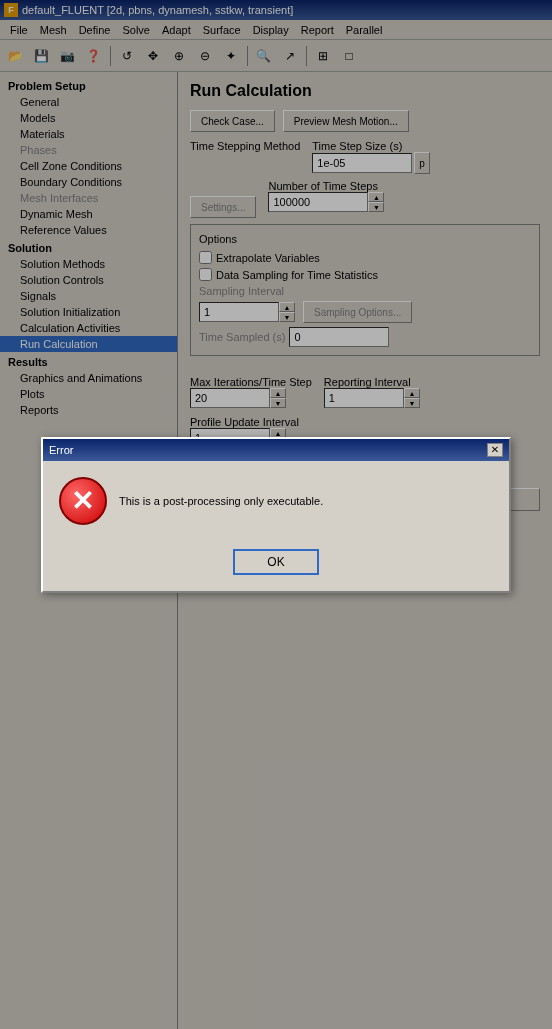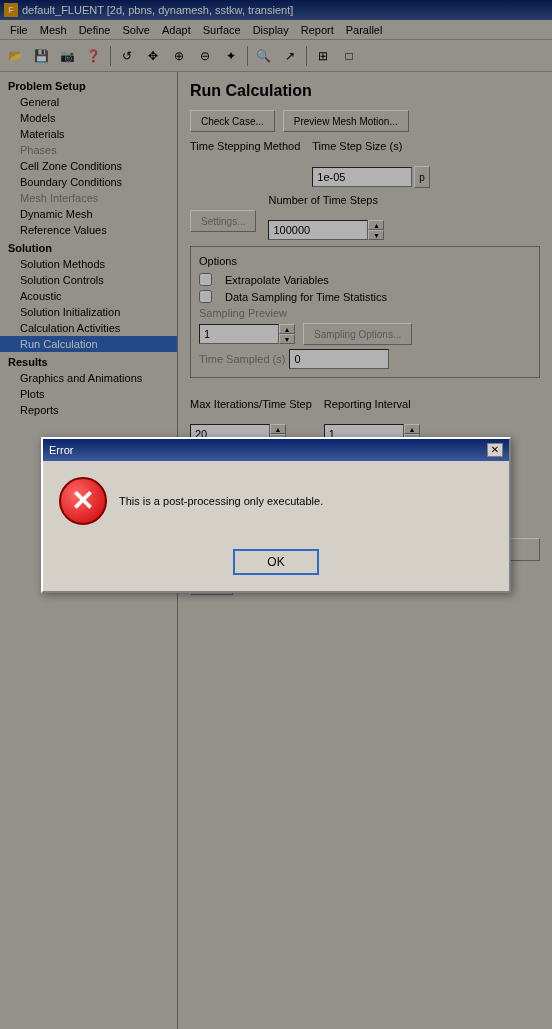--- a/index.html
+++ b/index.html
@@ -146,21 +146,21 @@
     .form-row {
       display: flex;
       gap: 12px;
       margin-bottom: 6px;
       align-items: flex-start;
     }
 
     .form-group {
       display: flex;
       flex-direction: column;
-      gap: 14px;
+      gap: 0;
     }
 
     .form-label {
       font-size: 11px;
       color: #000;
     }
 
     .input-field {
       background: white;
       border: 1px inset #808080;
@@ -234,21 +234,21 @@
     }
     .section-box-title {
       font-size: 11px;
       font-weight: normal;
       margin-bottom: 6px;
     }
 
     .checkbox-row {
       display: flex;
       align-items: center;
-      gap: 13px;
+      gap: 4px;
       margin-bottom: 4px;
     }
     .checkbox-row input[type="checkbox"] {
       width: 13px;
       height: 13px;
     }
 
     .sampling-row {
       display: flex;
       gap: 8px;
@@ -410,21 +410,21 @@
     <div class="sidebar-item disabled">Phases</div>
     <div class="sidebar-item">Cell Zone Conditions</div>
     <div class="sidebar-item">Boundary Conditions</div>
     <div class="sidebar-item disabled">Mesh Interfaces</div>
     <div class="sidebar-item">Dynamic Mesh</div>
     <div class="sidebar-item">Reference Values</div>
 
     <div class="sidebar-section-label">Solution</div>
     <div class="sidebar-item">Solution Methods</div>
     <div class="sidebar-item">Solution Controls</div>
-    <div class="sidebar-item">Acoustic</div>
+    <div class="sidebar-item">Signals</div>
     <div class="sidebar-item">Solution Initialization</div>
     <div class="sidebar-item">Calculation Activities</div>
     <div class="sidebar-item active">Run Calculation</div>
 
     <div class="sidebar-section-label">Results</div>
     <div class="sidebar-item">Graphics and Animations</div>
     <div class="sidebar-item">Plots</div>
     <div class="sidebar-item">Reports</div>
   </div>
 
@@ -469,21 +469,21 @@
       <div class="section-box-title">Options</div>
       <div class="checkbox-row">
         <input type="checkbox" style="">
         <span>Extrapolate Variables</span>
       </div>
       <div class="checkbox-row">
         <input type="checkbox" style="">
         <span>Data Sampling for Time Statistics</span>
       </div>
 
-      <div style="margin-top:4px; color:#808080; font-size:11px;">Sampling Preview</div>
+      <div style="margin-top:4px; color:#808080; font-size:11px;">Sampling Interval</div>
       <div class="sampling-row">
         <div class="spinner-wrapper">
           <input class="spinner-input" style="width: 80px;" type="text" value="1">
           <div class="spinner-buttons">
             <div class="spinner-btn">▲</div>
             <div class="spinner-btn">▼</div>
           </div>
         </div>
         <button class="btn disabled">Sampling Options...</button>
       </div>

